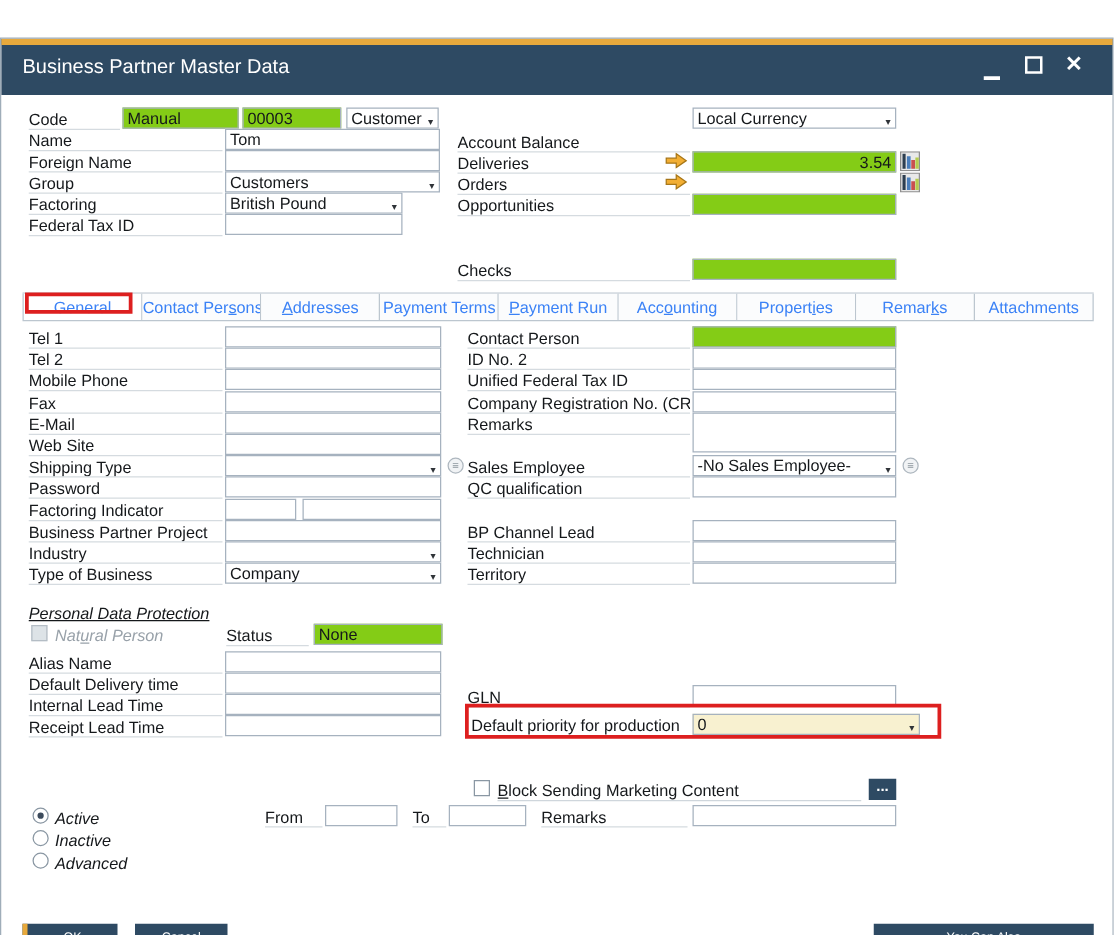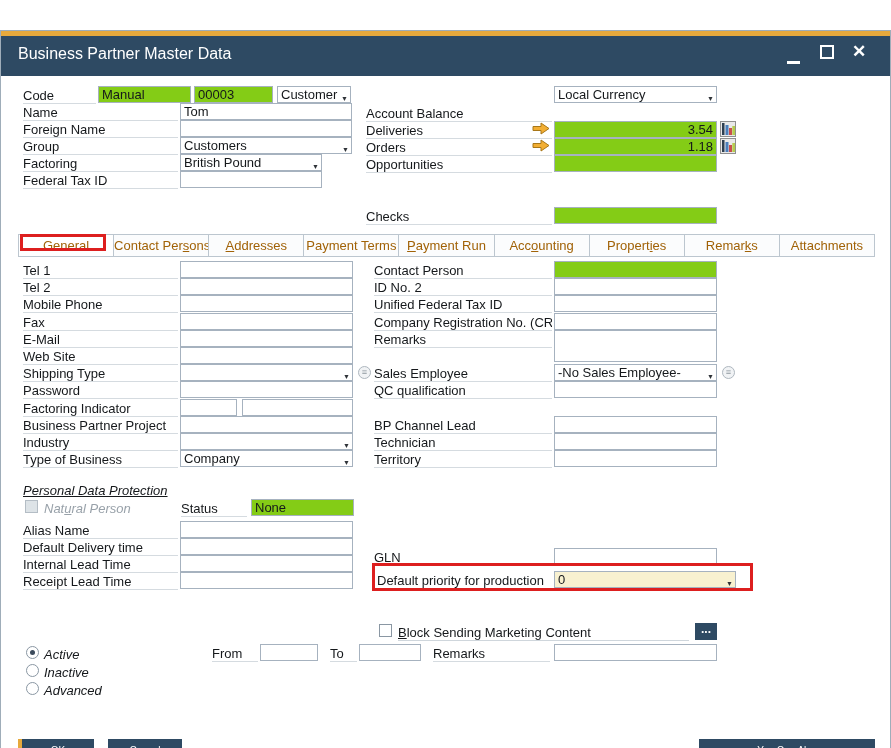--- a/index.html
+++ b/index.html
@@ -14,21 +14,21 @@
   .lbl { position:absolute; height:16px; font-size:13px; line-height:15px; color:#15181b; border-bottom:1px solid #d5dbe0; white-space:nowrap; overflow:hidden; }
   .plain { position:absolute; font-size:13px; line-height:15px; color:#15181b; white-space:nowrap;font-style:italic; }
   .fld { position:absolute; height:17px; border:1px solid #a6b2bf; background:#fff; font-size:13px; line-height:15px; padding:0 3px; white-space:nowrap; overflow:hidden; color:#15181b; }
   .dis { background:#84cc16; }
   .num { text-align:right; }
   .dd .ar { position:absolute; right:2px; top:4px; font-size:7px; color:#2f3338; }
   .dd { padding-right:14px; }
   .tall { height:32px; }
   .focusfld { background:#f8f1d0; }
   .tabstrip { position:absolute; left:17px; top:203px; width:857px; height:23px; display:flex; border-top:1px solid #bcc6cf; border-bottom:1px solid #bcc6cf; }
-  .tab { flex:1; border-right:1px solid #bcc6cf; background:#fbfcfd; font-size:13px; line-height:21px; text-align:center; color:#a16207; cursor:pointer; white-space:nowrap; overflow:hidden; }
+  .tab { flex:1; border-right:1px solid #bcc6cf; background:#fbfcfd; font-size:13px; line-height:21px; text-align:center; color:#3b82f6; cursor:pointer; white-space:nowrap; overflow:hidden; }
   .tab:first-child { border-left:1px solid #bcc6cf; background:#ffffff; }
   .annot { position:absolute; border:3px solid #dd1f1f; background:transparent; pointer-events:none; }
   .circleicon { position:absolute; width:13px; height:13px; border:1px solid #aeb7bf; border-radius:50%; background:#f1f3f5; color:#8d969e; font-size:9px; line-height:11px; text-align:center; cursor:pointer; }
   .chk { position:absolute; width:13px; height:13px; border:1px solid #8a97a3; background:#fff; cursor:pointer; }
   .chk.dischk { background:#dde3e7; border-color:#b4bdc5; }
   .radio { position:absolute; width:13px; height:13px; border:1px solid #8a97a3; border-radius:50%; background:#fff; cursor:pointer; }
   .radio.sel::after { content:""; position:absolute; left:3px; top:3px; width:5px; height:5px; border-radius:50%; background:#3c4b5c; }
   .btn { position:absolute; background:#2e4a63; color:#fff; font-size:10px; text-align:center; line-height:23px; height:23px; cursor:pointer; }
   .btn-ok { border-left:4px solid #e7a93c; }
   .corner-tri { position:absolute; right:2px; bottom:2px; width:0; height:0; border-left:7px solid transparent; border-bottom:7px solid #c8d2da; }
@@ -93,21 +93,20 @@
         <rect x="12.3" y="5" width="2.7" height="9" fill="#b5cc4e"></rect>
       </svg>
     </div>
 
   <div class="lbl" style="left:365px;top:109px;width:186px">Orders</div>
   <div class="icn" style="left:531px;top:108px">
       <svg width="18" height="13" viewBox="0 0 18 13">
         <path d="M1 4.5 H9 V1 L17 6.5 L9 12 V8.5 H1 Z" fill="#f2ae33" stroke="#a87718" stroke-width="1"></path>
       </svg>
     </div>
-  <div class="fld dis num" style="left:553px;top:107px;width:163px">1.18</div>
   <div class="icn" style="left:719px;top:107px">
       <svg width="16" height="16" viewBox="0 0 16 16">
         <rect x="0.5" y="0.5" width="15" height="15" fill="#e9e9e9" stroke="#8f8f8f"></rect>
         <rect x="2" y="2" width="2.5" height="12" fill="#2d3e50"></rect>
         <rect x="5.5" y="4" width="3" height="10" fill="#4a7ebb"></rect>
         <rect x="9" y="7" width="3" height="7" fill="#c94f4f"></rect>
         <rect x="12.3" y="5" width="2.7" height="9" fill="#b5cc4e"></rect>
       </svg>
     </div>
 

